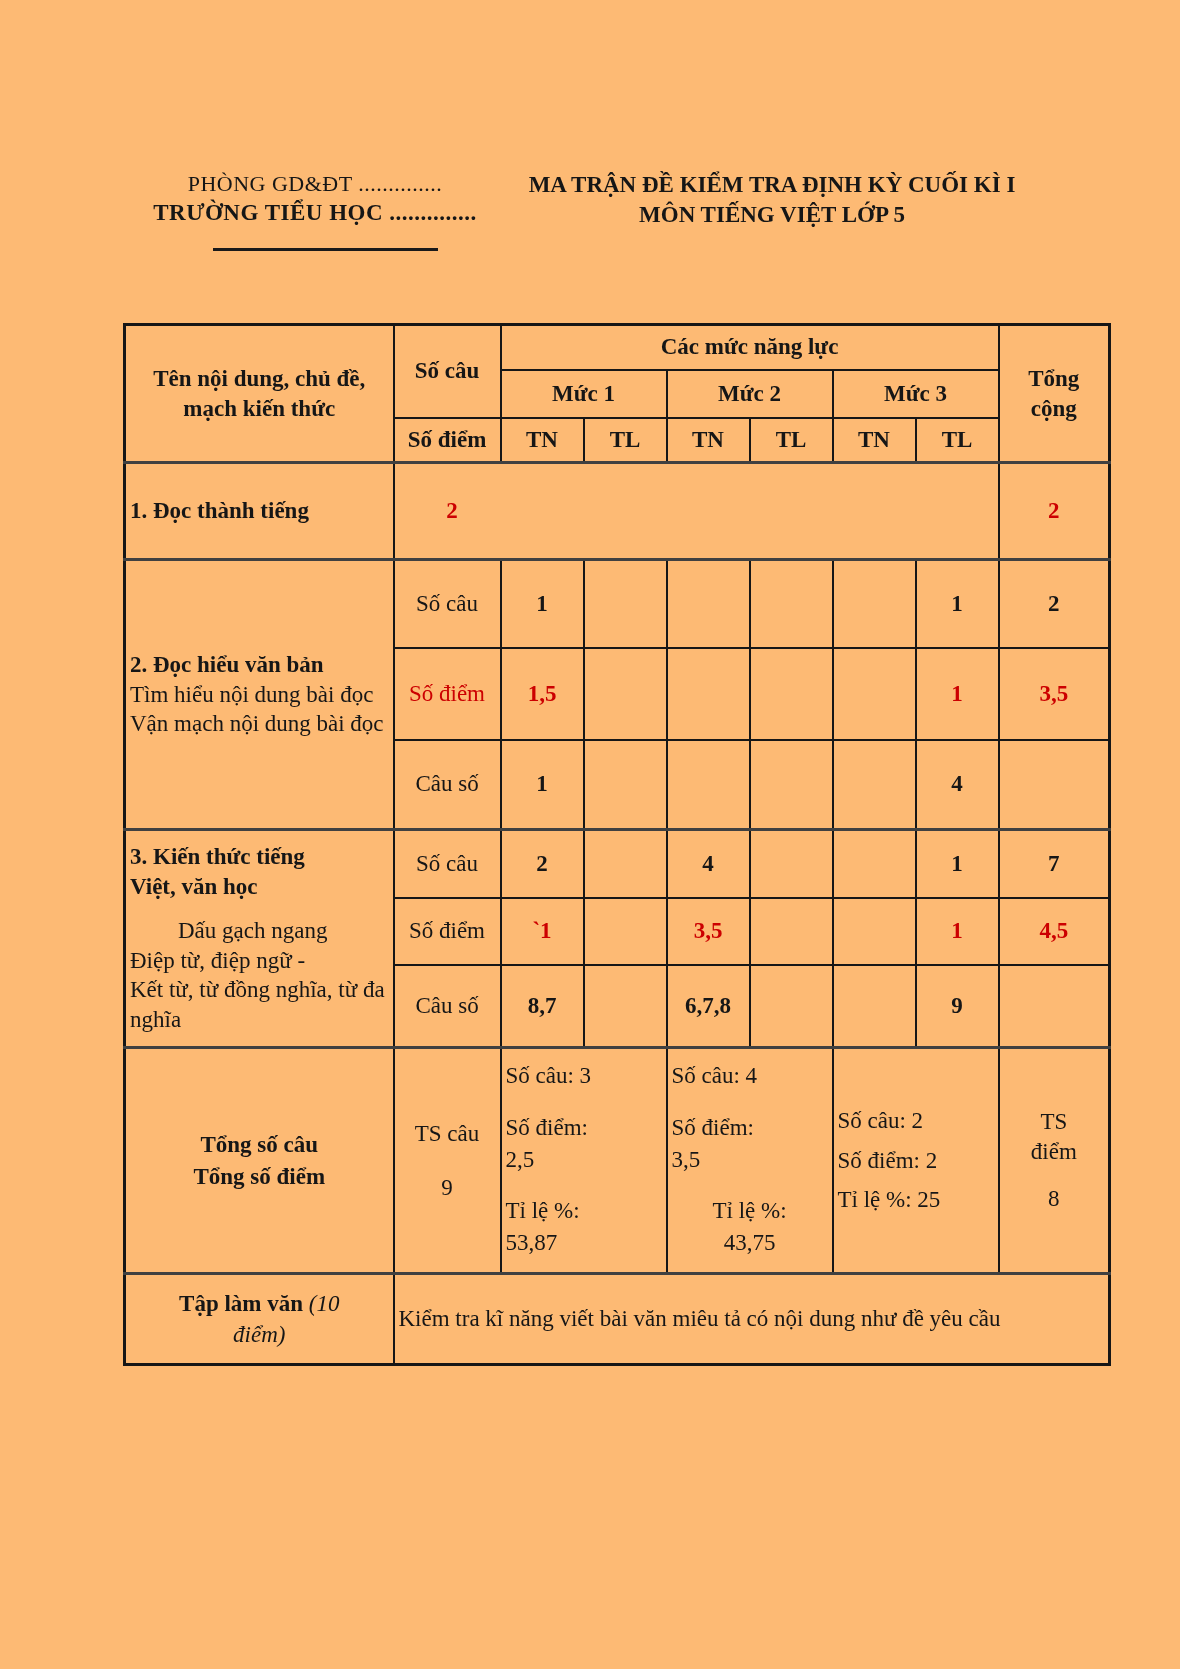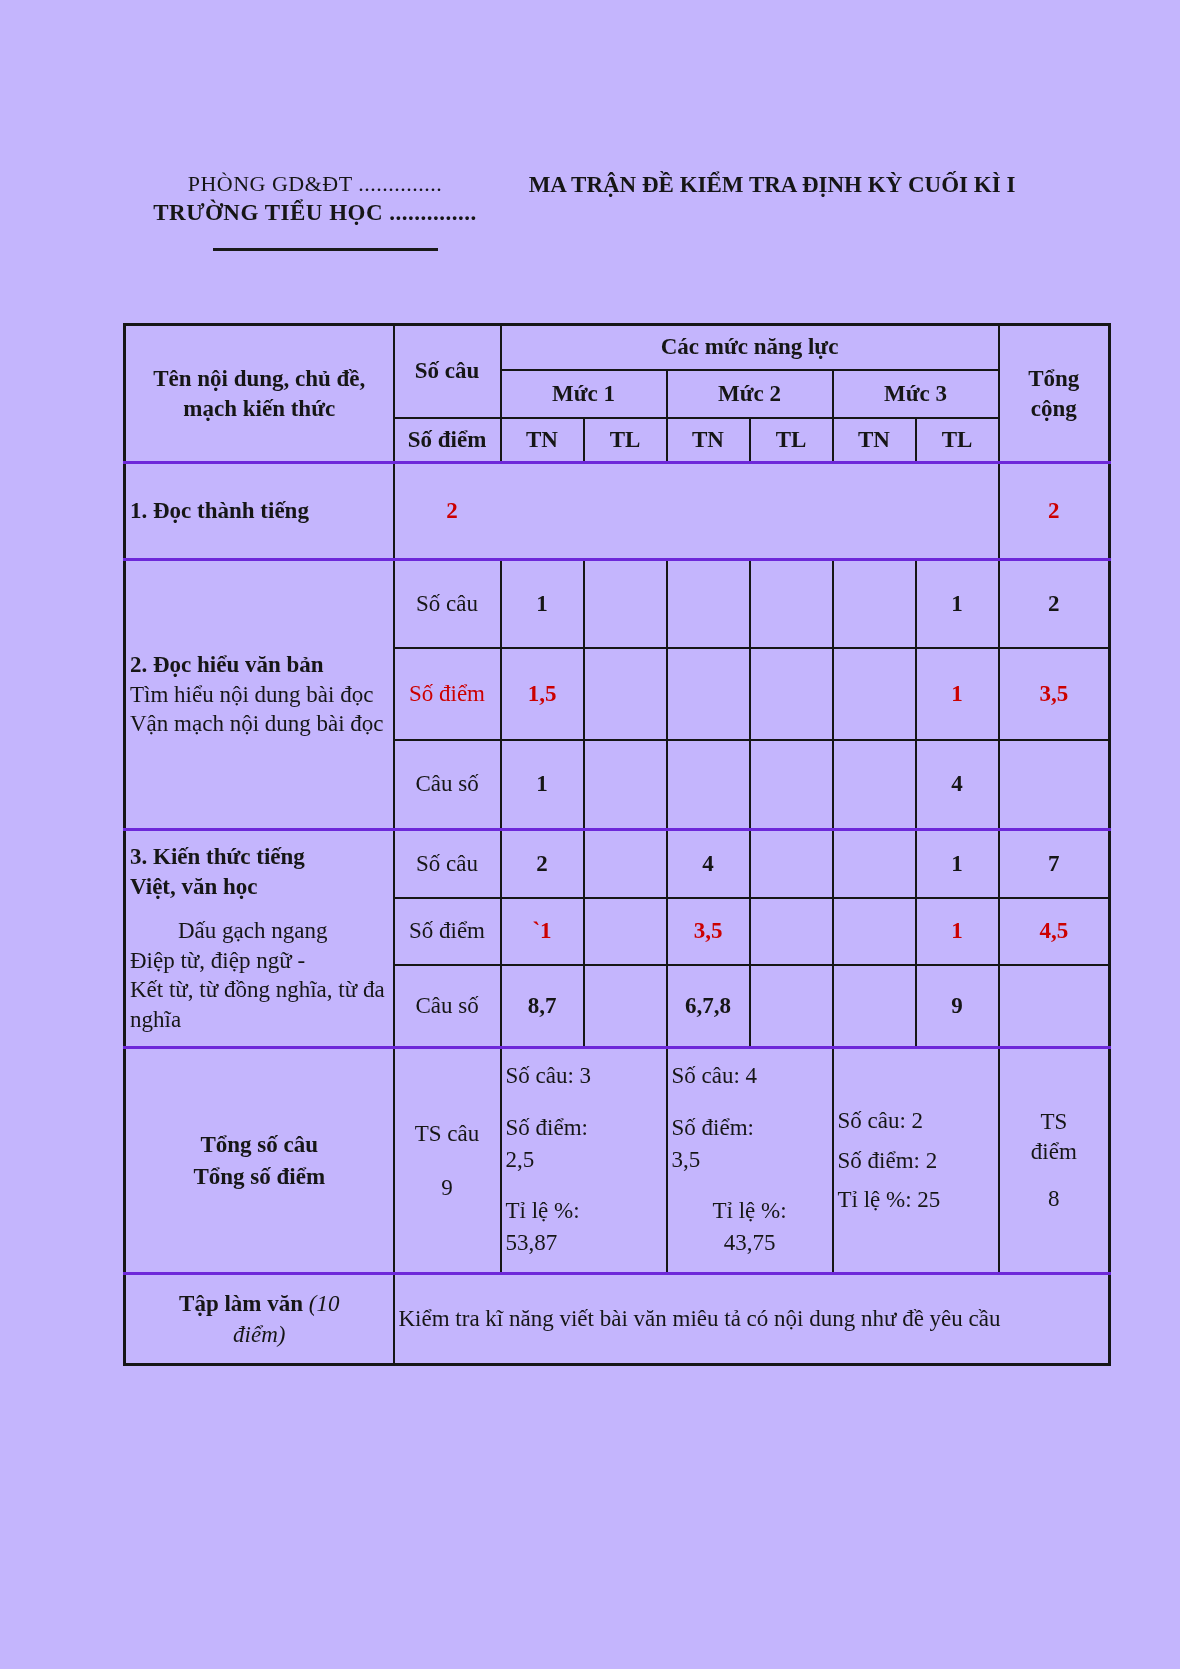--- a/index.html
+++ b/index.html
@@ -1,21 +1,21 @@
 <!DOCTYPE html>
 <html style="--accent-red: #cc0000;"><head>
 <meta charset="utf-8">
 <style>
   :root { --accent-red: #cc0000; --ink: #161616; }
   * { box-sizing: border-box; }
   html, body { margin: 0; padding: 0; background: #ffffff; }
   .page {
     position: relative;
     width: 1180px; height: 1669px;
-    background: #c4b5fd;
+    background: #fdba74;
     font-family: "Liberation Serif", "DejaVu Serif", serif;
     color: var(--ink);
     overflow: hidden;
   }
 
   
   .org-block {
     position: absolute; left: 145px; top: 170px; width: 340px;
     text-align: center; line-height: 1.28;
   }
@@ -42,21 +42,21 @@
     border: 3px solid #161616;
     font-size: 23px;
     line-height: 1.3;
   }
   table.matrix td {
     border: 2px solid #161616;
     padding: 2px 4px;
     vertical-align: middle;
     overflow: hidden;
   }
-  tr.sep td { border-top: 3px solid #6d28d9; }
+  tr.sep td { border-top: 3px solid #404040; }
 
   .hr1 { height: 45px; } .hr2 { height: 48px; } .hr3 { height: 45px; }
   .r1  { height: 97px; }
   .s2r1 { height: 88px; } .s2r2 { height: 92px; } .s2r3 { height: 90px; }
   .s3r1 { height: 68px; } .s3r2 { height: 67px; } .s3r3 { height: 83px; }
   .rtot { height: 226px; } .rtlv { height: 91px; }
 
   .b { font-weight: bold; }
   .i { font-style: italic; }
   .c { text-align: center; }
@@ -95,20 +95,21 @@
 <div class="page">
 
   <div class="org-block">
     <div class="org-line1">PHÒNG GD&amp;ĐT ..............</div>
     <div class="org-line2">TRƯỜNG TIỂU HỌC ..............</div>
     <div class="org-underline"></div>
   </div>
 
   <div class="title-block">
     <div class="title-line">MA TRẬN ĐỀ KIỂM TRA ĐỊNH KỲ CUỐI KÌ I</div>
+    <div class="title-line">MÔN TIẾNG VIỆT LỚP 5</div>
   </div>
 
   <div class="tbl-wrap">
     <table class="matrix">
       <colgroup>
         <col style="width:269px">
           <col style="width:107px">
         <col style="width:83px">
           <col style="width:83px">
         <col style="width:83px">

